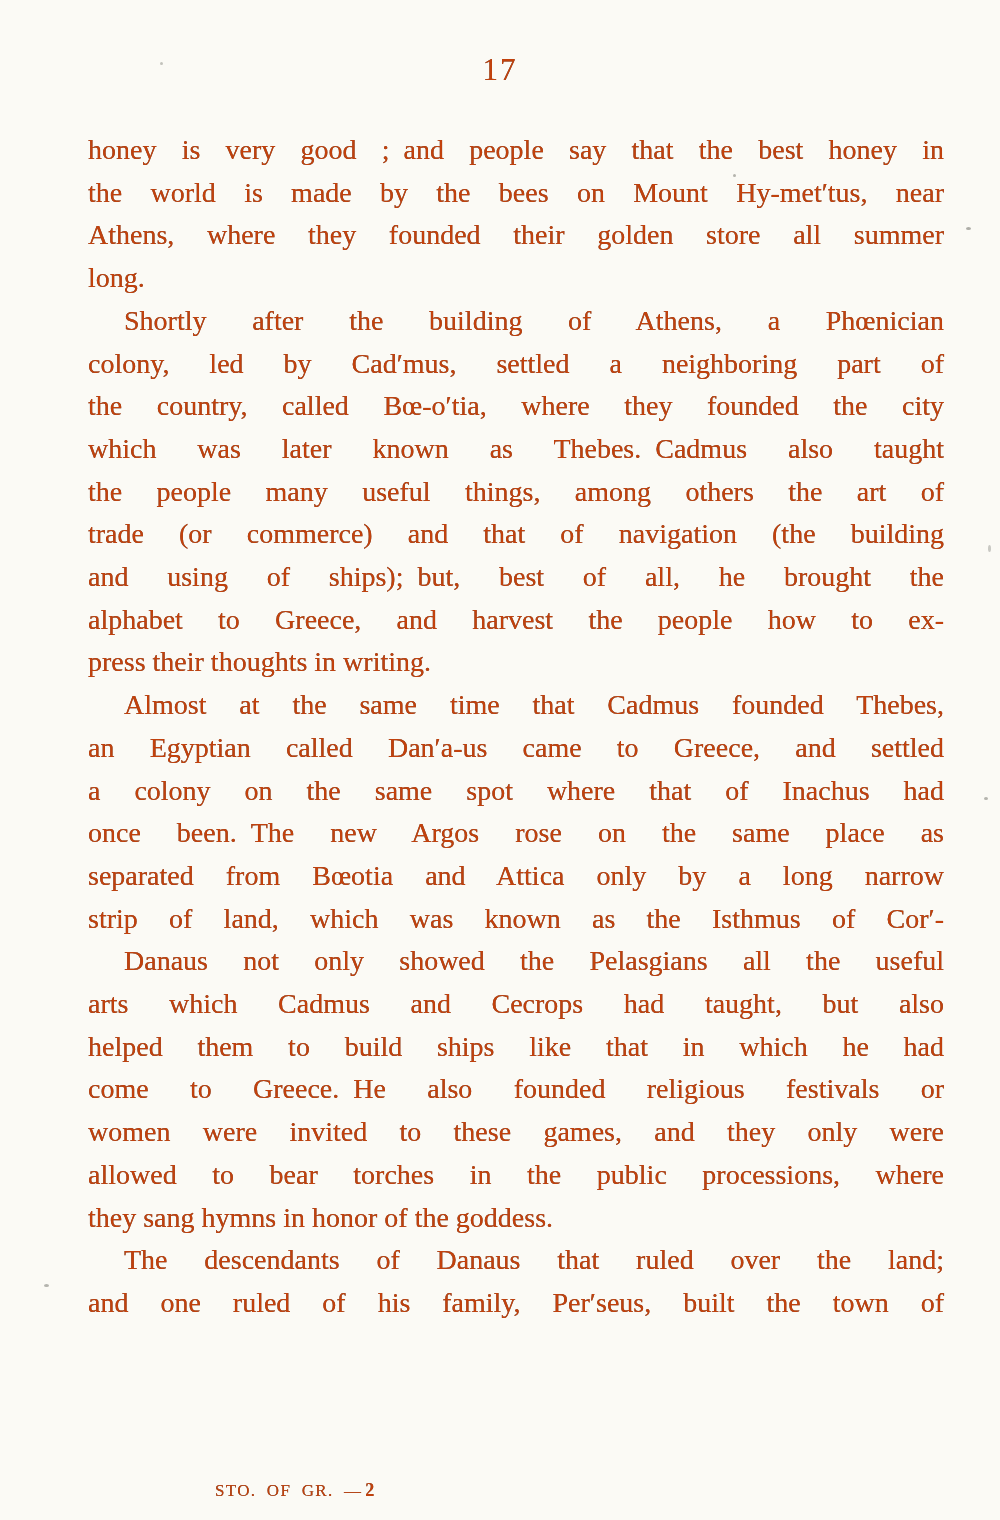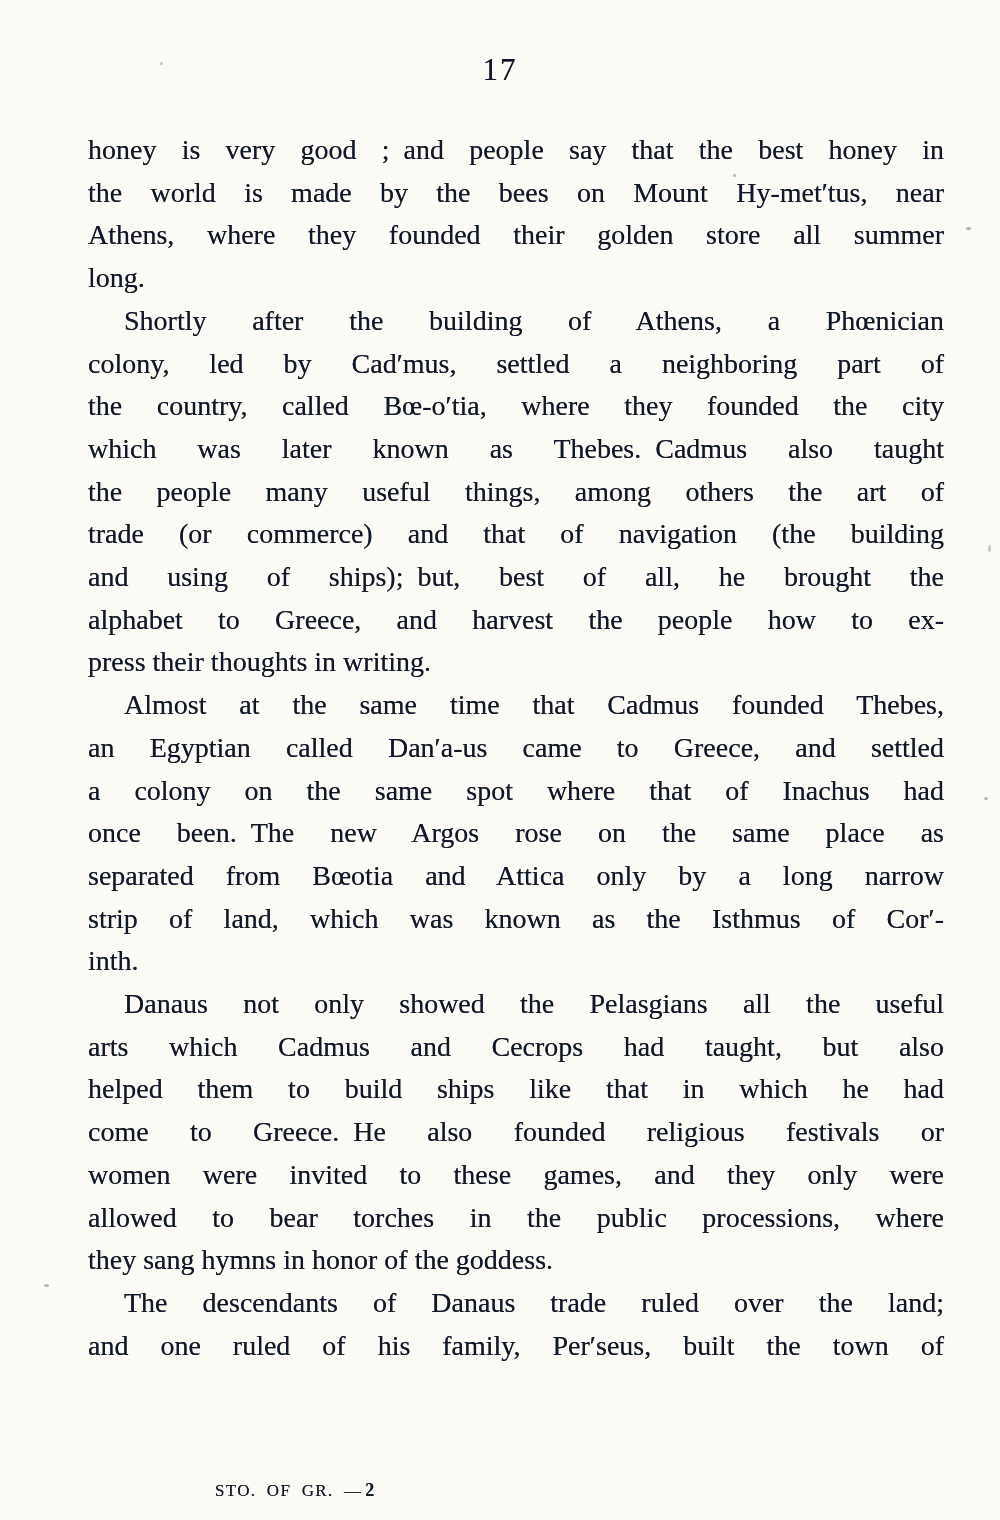--- a/index.html
+++ b/index.html
@@ -2,21 +2,21 @@
 <html><head>
 <meta charset="utf-8">
 <style>
   html, body { margin: 0; padding: 0; }
   .page {
     position: relative;
     width: 1000px;
     height: 1520px;
     background: #fbfaf5;
     font-family: "Liberation Serif", "DejaVu Serif", serif;
-    color: #0f172a;
+    color: #c2410c;
     overflow: hidden;
   }
   .page-number {
     position: absolute;
     top: 52px;
     left: 0;
     width: 100%;
     text-align: center;
     font-size: 31px;
     letter-spacing: 2px;
@@ -82,29 +82,28 @@
       <div class="line">trade (or commerce) and that of navigation (the building</div>
       <div class="line">and using of ships); but, best of all, he brought the</div>
       <div class="line">alphabet to Greece, and harvest the people how to ex-</div>
       <div class="line line-last">press their thoughts in writing.</div>
       <div class="line line-indent">Almost at the same time that Cadmus founded Thebes,</div>
       <div class="line">an Egyptian called Dan′a-us came to Greece, and settled</div>
       <div class="line">a colony on the same spot where that of Inachus had</div>
       <div class="line">once been. The new Argos rose on the same place as</div>
       <div class="line">separated from Bœotia and Attica only by a long narrow</div>
       <div class="line">strip of land, which was known as the Isthmus of Cor′-</div>
-      <div class="line line-last">inth.</div>
       <div class="line line-indent">Danaus not only showed the Pelasgians all the useful</div>
       <div class="line">arts which Cadmus and Cecrops had taught, but also</div>
       <div class="line">helped them to build ships like that in which he had</div>
       <div class="line">come to Greece. He also founded religious festivals or</div>
       <div class="line">women were invited to these games, and they only were</div>
       <div class="line">allowed to bear torches in the public processions, where</div>
       <div class="line line-last">they sang hymns in honor of the goddess.</div>
-      <div class="line line-indent">The descendants of Danaus trade ruled over the land;</div>
+      <div class="line line-indent">The descendants of Danaus that ruled over the land;</div>
       <div class="line">and one ruled of his family, Per′seus, built the town of</div>
     </div>
 
   <div class="footer">
     <span>STO. OF GR. —</span><span class="num">2</span>
   </div>
 
   <div class="speck s1"></div>
   <div class="speck s2"></div>
   <div class="speck s3"></div>

